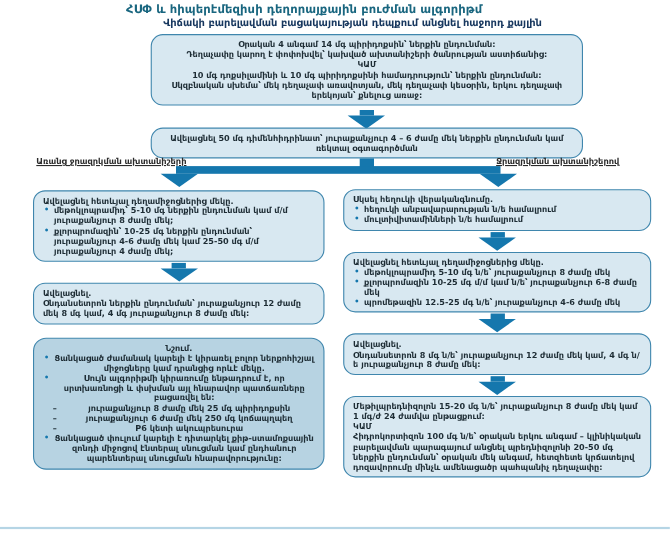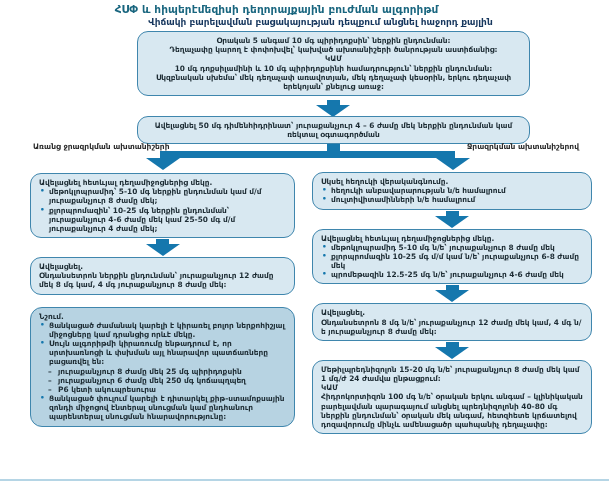--- a/index.html
+++ b/index.html
@@ -41,48 +41,48 @@
   .arrow .head { width:0; height:0; border-left:17px solid transparent; border-right:17px solid transparent; border-top:12px solid #1577ad; }
   .arrow-top { position:absolute; left:316px; top:100px; margin:0; }
 
   
   .b-stem { position:absolute; left:327px; top:144px; width:13px; height:8px; background:#1577ad; }
   .b-bar  { position:absolute; left:160px; top:151px; width:295px; height:7px; background:#1577ad; }
   .tri { width:0; height:0; border-left:17px solid transparent; border-right:17px solid transparent; border-top:12px solid #1577ad; }
   .b-head-left  { position:absolute; left:146px; top:158px; }
   .b-head-right { position:absolute; left:436px; top:158px; }
 
-  .branch-label { position:absolute; top:142px; font-size:7.5px; font-weight:bold; color:#2b2b2b; }
+  .branch-label { position:absolute; top:142px; font-size:7.5px; font-weight:bold; color:#2b2b2b;text-decoration:underline; }
   .branch-label.left  { left:33px; }
-  .branch-label.right { right:30px; text-align:right; }
+  .branch-label.right { right:46px; text-align:right; }
 
   
   .col { position:absolute; display:flex; flex-direction:column; }
   .col-left  { left:30px;  top:173px; width:265px; }
   .col-right { left:312px; top:172px; width:280px; }
 
   .b-item { position:relative; padding-left:10px; }
   .b-item::before { content:"•"; position:absolute; left:1px; top:-1px; color:#1577ad; }
   .s-item { position:relative; padding-left:19px; }
   .s-item::before { content:"–"; position:absolute; left:9px; top:0; }
 
-  .note { background:#b7d3e2; margin-top:12px; border-radius:12px; }
+  .note { background:#b7d3e2; margin-top:12px; border-radius:12px;text-align:center; }
 
   .divider { position:absolute; left:0; top:479px; width:609px; height:2px; background:#b5d5e5; }
 </style>
 </head>
 <body>
 
 <div class="canvas">
 
   <div class="title">ՀՍՓ և հիպերէմեզիսի դեղորայքային բուժման ալգորիթմ</div>
   <div class="subtitle">Վիճակի բարելավման բացակայության դեպքում անցնել հաջորդ քայլին</div>
 
   <div class="box center box1">
-    <span class="kam">Օրական 5 անգամ 10 մգ պիրիդոքսին՝ ներքին ընդունման:</span>
+    <span class="kam">Օրական 4 անգամ 14 մգ պիրիդոքսին՝ ներքին ընդունման:</span>
     <span class="kam">Դեղաչափը կարող է փոփոխվել՝ կախված ախտանիշերի ծանրության աստիճանից:</span>
     <span class="kam">ԿԱՄ</span>
     <span class="kam">10 մգ դոքսիլամինի և 10 մգ պիրիդոքսինի համադրություն՝ ներքին ընդունման:</span>
     <span class="kam">Սկզբնական սխեմա՝ մեկ դեղաչափ առավոտյան, մեկ դեղաչափ կեսօրին, երկու դեղաչափ երեկոյան՝ քնելուց առաջ:</span>
   </div>
 
   <div class="arrow arrow-top">
     <div class="stem"></div>
     <div class="head"></div>
   </div>
@@ -158,20 +158,20 @@
     </div>
 
     <div class="arrow">
       <div class="stem"></div>
       <div class="head"></div>
     </div>
 
     <div class="box">
       <div>Մեթիլպրեդնիզոլոն 15-20 մգ ն/ե՝ յուրաքանչյուր 8 ժամը մեկ կամ 1 մգ/ժ 24 ժամվա ընթացքում:</div>
       <div>ԿԱՄ</div>
-      <div>Հիդրոկորտիզոն 100 մգ ն/ե՝ օրական երկու անգամ – կլինիկական բարելավման պարագայում անցնել պրեդնիզոլոնի 40-80 մգ ներքին ընդունման՝ օրական մեկ անգամ, հետզհետե կրճատելով դոզավորումը մինչև ամենացածր պահպանիչ դեղաչափը:</div>
+      <div>Հիդրոկորտիզոն 100 մգ ն/ե՝ օրական երկու անգամ – կլինիկական բարելավման պարագայում անցնել պրեդնիզոլոնի 20-50 մգ ներքին ընդունման՝ օրական մեկ անգամ, հետզհետե կրճատելով դոզավորումը մինչև ամենացածր պահպանիչ դեղաչափը:</div>
     </div>
 
   </div>
 
   <div class="divider"></div>
 
 </div>
 
 </body></html>

